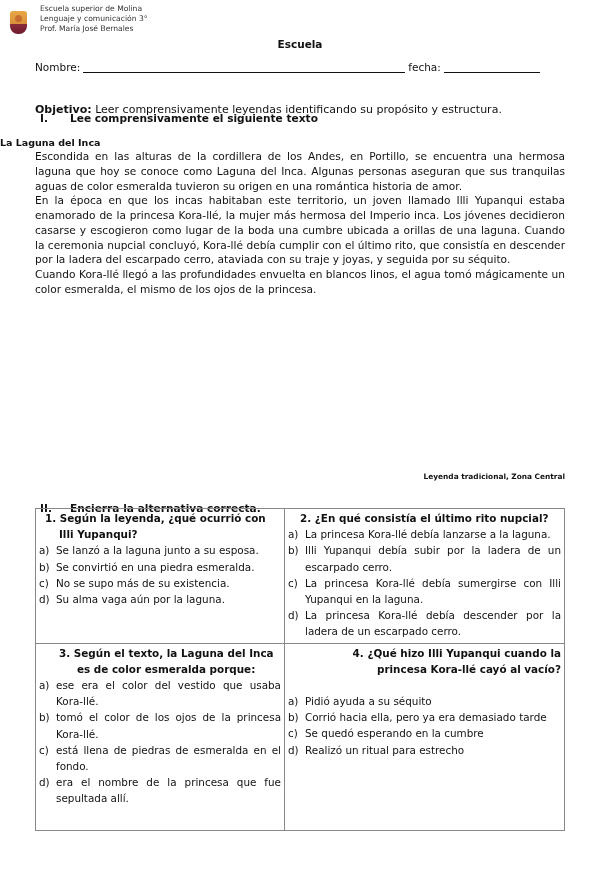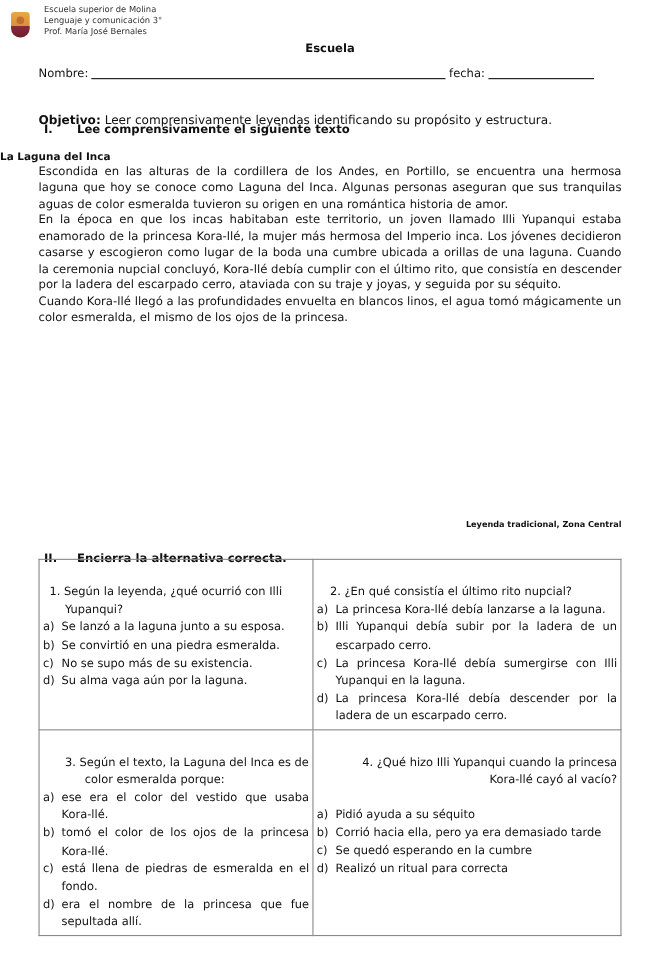--- a/index.html
+++ b/index.html
@@ -47,21 +47,21 @@
   }
   table.qtable {
     position: absolute; top: 508px; left: 35px; width: 530px;
     border-collapse: collapse; table-layout: fixed;
   }
   table.qtable td {
     border: 1px solid #888; vertical-align: top; padding: 1px 3px 3px 3px;
     font-size: 10.4px; line-height: 16.2px;
   }
   td.c1 { width: 242px; }
-  .qhead { font-weight: normal; padding-left: 20px; text-indent: -14px; margin-top: 20px; }
+  .qhead { font-weight: bold; padding-left: 20px; text-indent: -14px; }
   .qhead.q2 { padding-left: 26px; text-indent: -14px; }
   .qhead.q4 { padding-left: 40px; text-indent: -18px; text-align: right; }
   .qhead.q3 { padding-left: 38px; text-indent: -18px; }
   .opt { display: flex; text-align: justify; }
   .opt .l { width: 17px; flex: none; }
   .opt .t { flex: 1; }
   .gap { height: 16px; }
   .row1 td { height: 125px; }
   .row2 td { height: 182px; }
 </style>
@@ -178,18 +178,18 @@
       <div class="opt">
             <span class="l">b)</span>
             <span class="t">Corrió hacia ella, pero ya era demasiado tarde</span>
           </div>
       <div class="opt">
             <span class="l">c)</span>
             <span class="t">Se quedó esperando en la cumbre</span>
           </div>
       <div class="opt">
             <span class="l">d)</span>
-            <span class="t">Realizó un ritual para correcta</span>
+            <span class="t">Realizó un ritual para estrecho</span>
           </div>
     </td>
   </tr>
 </tbody>
   </table>
 
 </body></html>

